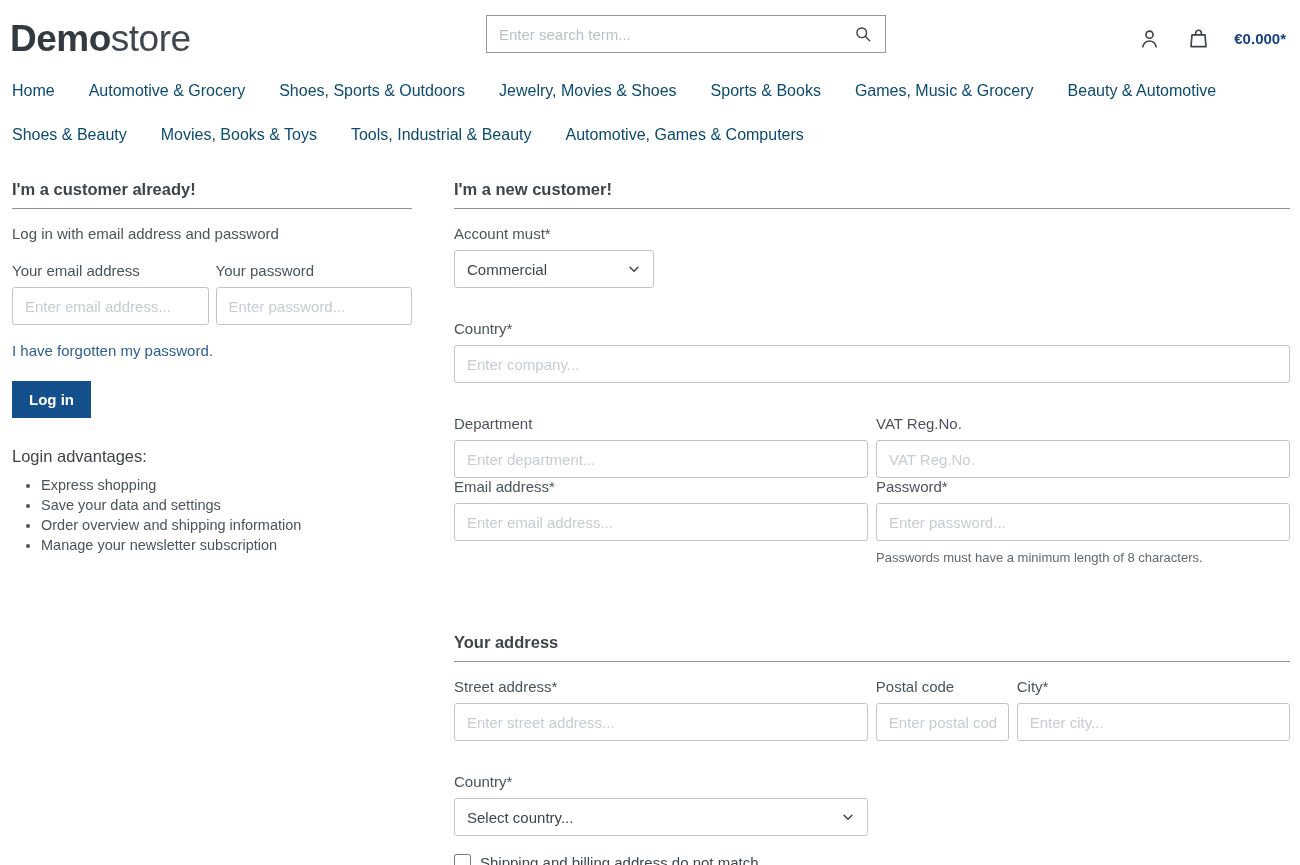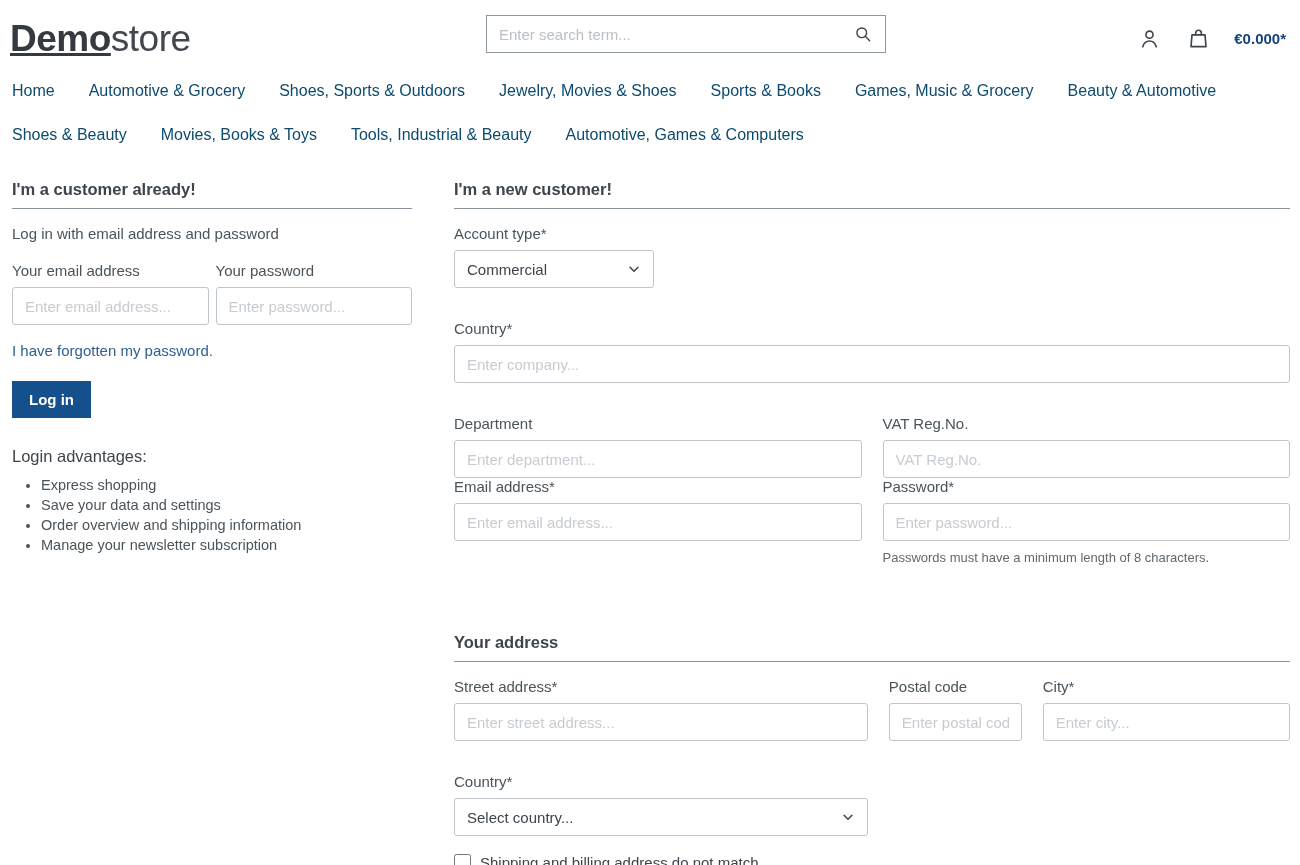--- a/index.html
+++ b/index.html
@@ -7,21 +7,21 @@
   body {
     width: 1300px;
     font-family: "Liberation Sans", "DejaVu Sans", sans-serif;
     color: #4a545b;
     background: #fff;
   }
 
   
   .header { position: relative; display: flex; align-items: center; height: 66px; padding: 10px 10px 0 10px; }
   .logo { font-size: 37px; line-height: 1; letter-spacing: -0.5px; color: #343a40; cursor: pointer; }
-  .logo-bold { font-weight: bold; text-decoration: underline; }
+  .logo-bold { font-weight: bold; }
   .logo-light { font-weight: normal; color: #40474e; }
   .search-box { position: absolute; left: 486px; top: 15px; width: 400px; height: 38px; border: 1px solid #8f99a1; background: #fff; display: flex; align-items: center; }
   .search-input { flex: 1; min-width: 0; height: 100%; border: none; outline: none; padding: 0 12px; font-size: 15px; font-family: inherit; color: #3d444b; background: transparent; }
   .search-input::placeholder { color: #b9c0c6; }
   .search-btn { background: none; border: none; padding: 0 12px 0 6px; cursor: pointer; display: flex; align-items: center; }
   .header-actions { margin-left: auto; display: flex; align-items: center; gap: 26px; padding-right: 4px; }
   .icon-btn { display: flex; align-items: center; cursor: pointer; background: none; border: none; padding: 0; }
   .cart-btn { display: flex; align-items: center; gap: 24px; cursor: pointer; background: none; border: none; padding: 0; }
   .cart-total { font-size: 15px; font-weight: bold; color: #16437c; font-family: inherit; }
 
@@ -51,21 +51,21 @@
   .forgot-link { display: inline-block; margin-top: 17px; font-size: 15px; color: #2e5f94; text-decoration: none; cursor: pointer; }
   .login-btn { margin-top: 21px; height: 37px; padding: 0 17px; background: #14508c; color: #fff; border: none; border-radius: 0; font-size: 15px; font-weight: bold; font-family: inherit; cursor: pointer; display: block; }
   .advantages-title { font-size: 16.5px; font-weight: normal; color: #3d444b; margin: 29px 0 0 0; }
   .advantages-list { margin: 11px 0 0 0; padding-left: 29px; }
   .advantages-list li { font-size: 14.5px; color: #4a545b; margin-bottom: 4px; }
 
   
   .form-group { margin-top: 0; }
   .form-group + .form-group, .form-row + .form-group, .form-group + .form-row { margin-top: 32px; }
   .account-type-select { width: 200px; }
-  .form-row { display: flex; gap: 21px; }
+  .form-row { display: flex; gap: 8px; }
   .form-row .col { flex: 1; min-width: 0; }
   .form-row .col-street { flex: 0 0 49.5%; }
   .form-row .col-postal { flex: 0 0 15.9%; }
   .form-row .col-city { flex: 1; min-width: 0; }
   .hint-text { margin-top: 9px; font-size: 13px; color: #61696f; }
   .address-section { margin-top: 68px; }
   .country-group { margin-top: 26px; }
   .country-select { width: 49.5%; }
   .checkbox-row { margin-top: 18px; display: flex; align-items: center; }
   .checkbox-row input[type="checkbox"] { width: 17px; height: 17px; margin: 0; cursor: pointer; accent-color: #14508c; }
@@ -156,21 +156,21 @@
         <li>Order overview and shipping information</li>
         <li>Manage your newsletter subscription</li>
       </ul>
     </section>
 
     <section class="register-col">
       <h2 class="section-title">I'm a new customer!</h2>
       <hr class="divider">
 
       <div class="form-group">
-        <label class="field-label">Account type*</label>
+        <label class="field-label">Account must*</label>
         <div class="select-box account-type-select">
           <span>Commercial</span>
           <svg class="stroke-icon" width="14" height="14" viewBox="0 0 16 16">
             <path d="M3.5 6l4.5 4.5L12.5 6"></path>
           </svg>
         </div>
       </div>
 
       <div class="form-group">
         <label class="field-label">Country*</label>

